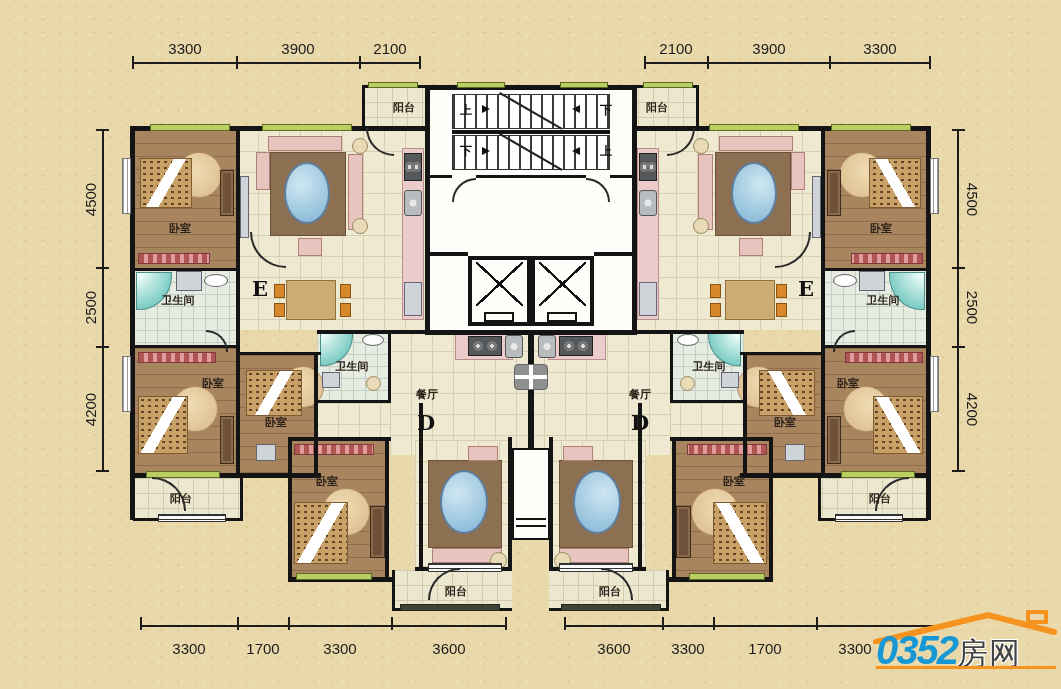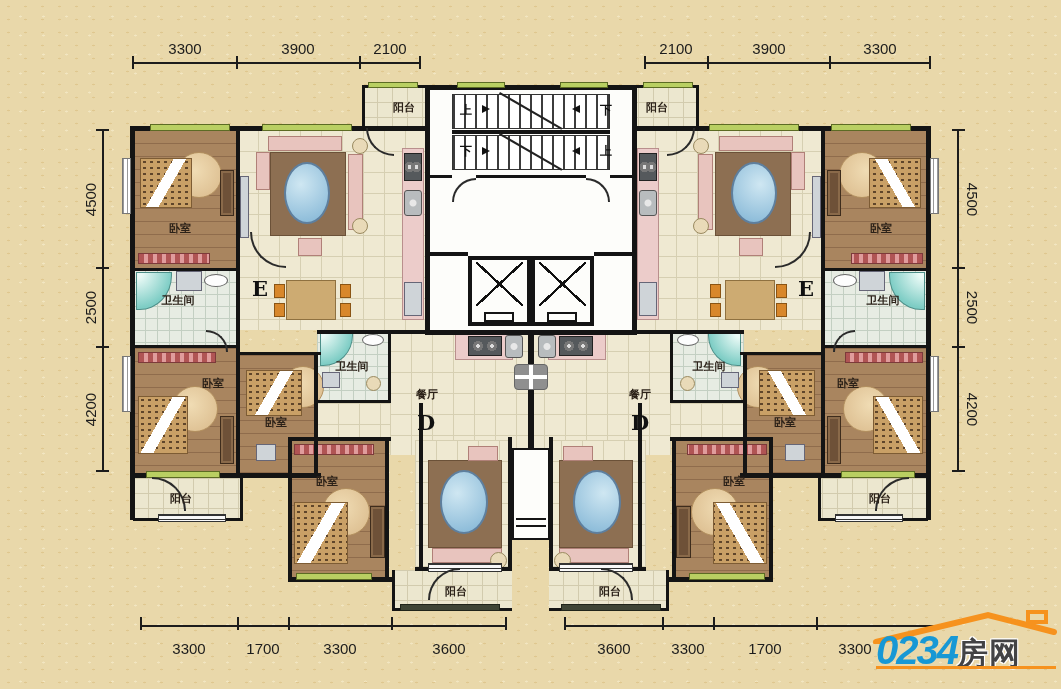--- a/index.html
+++ b/index.html
@@ -49,21 +49,21 @@
   .lbl{font-weight:700;font-size:11px;color:#2b2118;transform:translate(-50%,-50%);white-space:nowrap;z-index:30}
   .slbl{font-weight:700;font-size:12px;color:#111;transform:translate(-50%,-50%);z-index:30}
   .letter{font-family:"DejaVu Serif",serif;font-weight:700;font-size:21px;color:#111;transform:translate(-50%,-50%);z-index:30}
   .dnum{font-family:"Liberation Sans",sans-serif;font-size:15px;color:#1c1c1c;text-align:center;z-index:30}
   .rotL{transform:rotate(-90deg)}
   .rotR{transform:rotate(90deg)}
   .tk,.ln{background:#1c1c1c;z-index:30}
   .labels,.dims{position:absolute;inset:0;z-index:30}
   .logo{z-index:40}
   .logo .num{font-family:"Liberation Sans",sans-serif;font-weight:700;font-style:italic;font-size:40px;color:#1798d5;letter-spacing:-2px}
-  .logo .cn{font-weight:700;font-size:31px;color:#434345;letter-spacing:1px;text-shadow:1px 1px 0 #fff,-1px -1px 0 #fff,1px -1px 0 #fff,-1px 1px 0 #fff}
+  .logo .cn{font-weight:400;font-size:31px;color:#434345;letter-spacing:1px;text-shadow:1px 1px 0 #fff,-1px -1px 0 #fff,1px -1px 0 #fff,-1px 1px 0 #fff}
   .logo .web{font-family:"Liberation Sans",sans-serif;font-size:15px;color:#8a8a8a;letter-spacing:1.5px}
 </style>
 </head>
 <body>
 
 <div class="plan">
 
   <div class="half" id="half-left">
 
     <div class="r tile" style="left:237px;top:130px;width:188px;height:200px"></div>
@@ -425,18 +425,18 @@
     <div class="r dnum" style="left:725px;top:640px;width:80px">1700</div>
     <div class="r dnum" style="left:815px;top:640px;width:80px">3300</div>
   </div>
 
   <div class="r logo" style="left:868px;top:610px;width:193px;height:79px">
     <svg width="193" height="34" viewBox="0 0 193 34" style="position:absolute;left:0;top:0">
       <path d="M8 32 L120 5 L186 22" fill="none" stroke="#f6921e" stroke-width="6" stroke-linecap="round"></path>
       <rect x="160" y="2" width="18" height="10" fill="none" stroke="#f6921e" stroke-width="4"></rect>
     </svg>
     <div class="r" style="left:8px;top:18px;width:185px;white-space:nowrap">
-      <span class="num">0234</span><span class="cn">房网</span>
+      <span class="num">0352</span><span class="cn">房网</span>
     </div>
     <div class="r" style="left:8px;top:56px;width:180px;height:3px;background:#f6921e"></div>
   </div>
 
 </div>
 
 </body></html>

